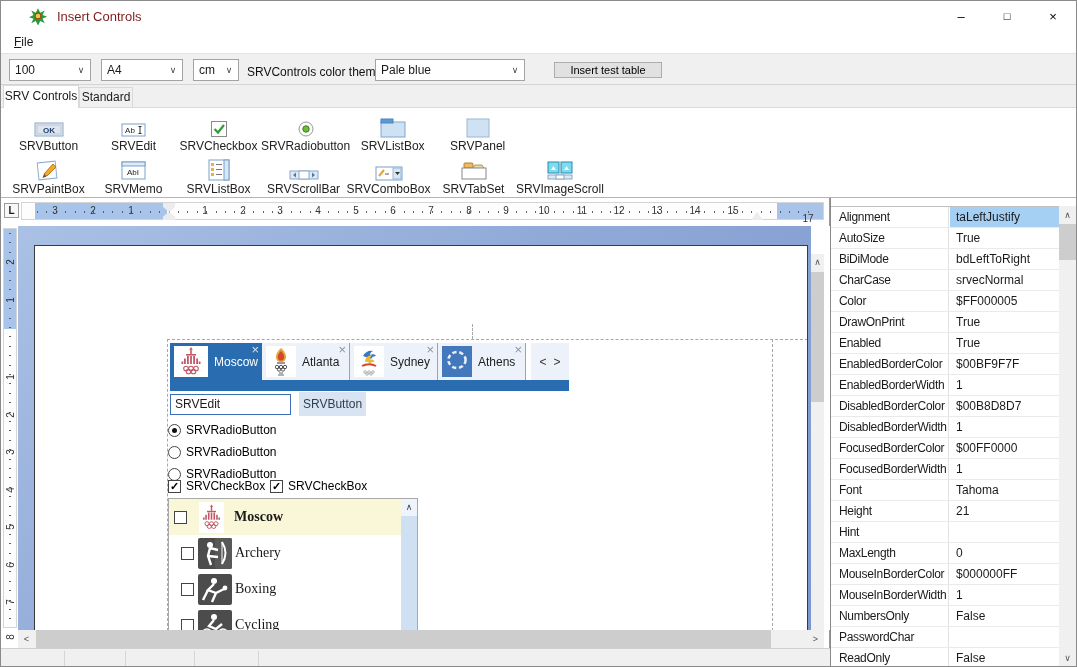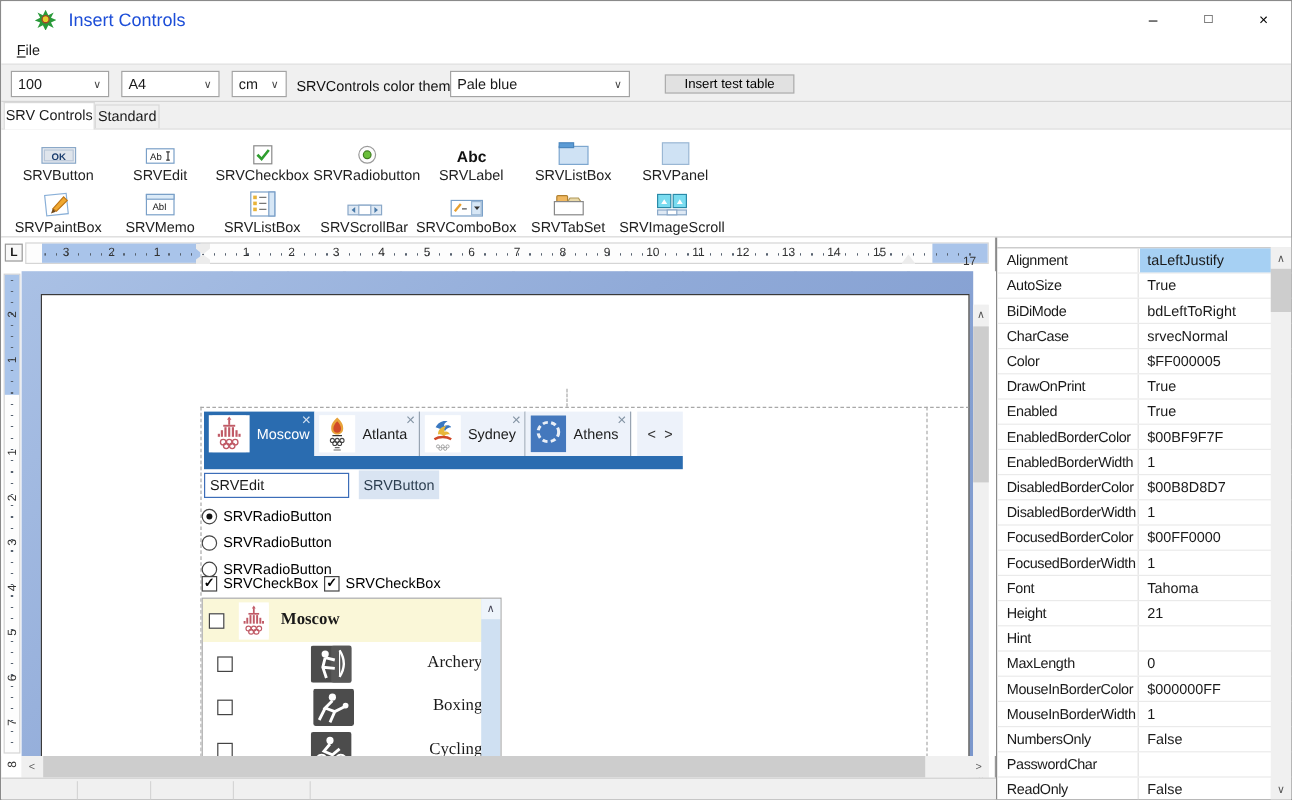--- a/index.html
+++ b/index.html
@@ -2,21 +2,21 @@
 <html><head>
 <meta charset="utf-8">
 <style>
   html,body{margin:0;padding:0;background:#777;}
   #app{position:relative;width:1077px;height:667px;background:#fff;overflow:hidden;
        font-family:"Liberation Sans",sans-serif;font-size:12px;color:#1a1a1a;
        border:1px solid #8a8a8a;box-sizing:border-box;}
   
   #titlebar{position:absolute;left:0;top:0;width:100%;height:30px;background:#fff;}
   #app-icon{position:absolute;left:28px;top:6px;width:18px;height:18px;}
-  #title-text{position:absolute;left:56px;top:8px;font-size:15px;color:#1d4ed8;}
+  #title-text{position:absolute;left:56px;top:8px;font-size:13px;color:#7f1d1d;}
   #winbtns{position:absolute;right:0;top:0;height:30px;display:flex;}
   .winbtn{width:46px;height:30px;display:flex;align-items:center;justify-content:center;
           color:#000;font-size:13px;cursor:default;}
   .winbtn.max{font-size:11px;}
   
   #menubar{position:absolute;left:0;top:30px;width:100%;height:22px;background:#fff;}
   .menu-item{display:inline-block;margin-left:9px;margin-top:3px;padding:1px 4px;font-size:12px;}
   .menu-item::first-letter{text-decoration:underline;}
   
   #toolbar{position:absolute;left:0;top:52px;width:100%;height:32px;background:#f0f0f0;
@@ -113,21 +113,21 @@
   .cbx-row{position:absolute;display:flex;align-items:center;}
   
   #listbox{position:absolute;left:133px;top:252px;width:250px;height:133px;border:1px solid #a8a8a8;
            background:#fff;box-sizing:border-box;overflow:hidden;}
   #list-header{position:absolute;left:0;top:0;width:233px;height:36px;background:#faf7d8;
                display:flex;align-items:center;}
   #list-header .cbx{margin-left:5px;}
   #list-header-logo{width:25px;height:31px;background:#fff;margin-left:12px;overflow:hidden;}
   #list-header-label{margin-left:10px;font-family:"Liberation Serif",serif;font-size:14px;font-weight:bold;}
   #list-items{position:absolute;left:0;top:36px;width:233px;}
-  .list-row{height:36px;display:flex;align-items:center;justify-content:space-between;}
+  .list-row{height:36px;display:flex;align-items:center;}
   .list-row .cbx{margin-left:12px;}
   .sport-icon{width:34px;height:31px;margin-left:4px;flex:0 0 auto;}
   .list-label{margin-left:3px;font-family:"Liberation Serif",serif;font-size:14px;}
   #list-scroll{position:absolute;right:0;top:0;width:16px;height:133px;background:#cfe0f2;}
   #list-scroll-up{height:17px;background:#eef4fb;text-align:center;font-size:9px;line-height:17px;color:#445;}
   
   .sb-arrow{position:absolute;background:#f0f0f0;color:#555;text-align:center;font-size:9px;}
   #vscroll{position:absolute;left:810px;top:28px;width:13px;height:404px;background:#f0f0f0;}
   #vscroll .up{left:0;top:0;width:13px;height:17px;line-height:17px;}
   #vscroll .down{left:0;bottom:0;width:13px;height:17px;line-height:17px;}
@@ -243,28 +243,20 @@
           <div class="pal-item">
             <div class="pal-icon">
               <svg width="18" height="18" viewBox="0 0 18 18">
                 <circle cx="9" cy="9" r="7" fill="#fdfdfd" stroke="#9a9a9a"></circle>
                 <circle cx="9" cy="9" r="3.2" fill="#6abf3a" stroke="#3f7d1f"></circle>
               </svg>
             </div>
             <div class="pal-label">SRVRadiobutton</div>
           </div>
 
-          <div class="pal-item">
-            <div class="pal-icon">
-              <svg width="30" height="16" viewBox="0 0 30 16">
-                <text x="15" y="13" font-size="13" font-weight="bold" fill="#111" text-anchor="middle" font-family="Liberation Sans,sans-serif">Abc</text>
-              </svg>
-            </div>
-            <div class="pal-label">SRVLabel</div>
-          </div>
 
           <div class="pal-item">
             <div class="pal-icon">
               <svg width="26" height="20" viewBox="0 0 26 20">
                 <rect x="1" y="4" width="24" height="15" fill="#cfe2f4" stroke="#7da7cf"></rect>
                 <rect x="1" y="1" width="12" height="4" fill="#5b9bd5" stroke="#4a86bd"></rect>
               </svg>
             </div>
             <div class="pal-label">SRVListBox</div>
           </div>

